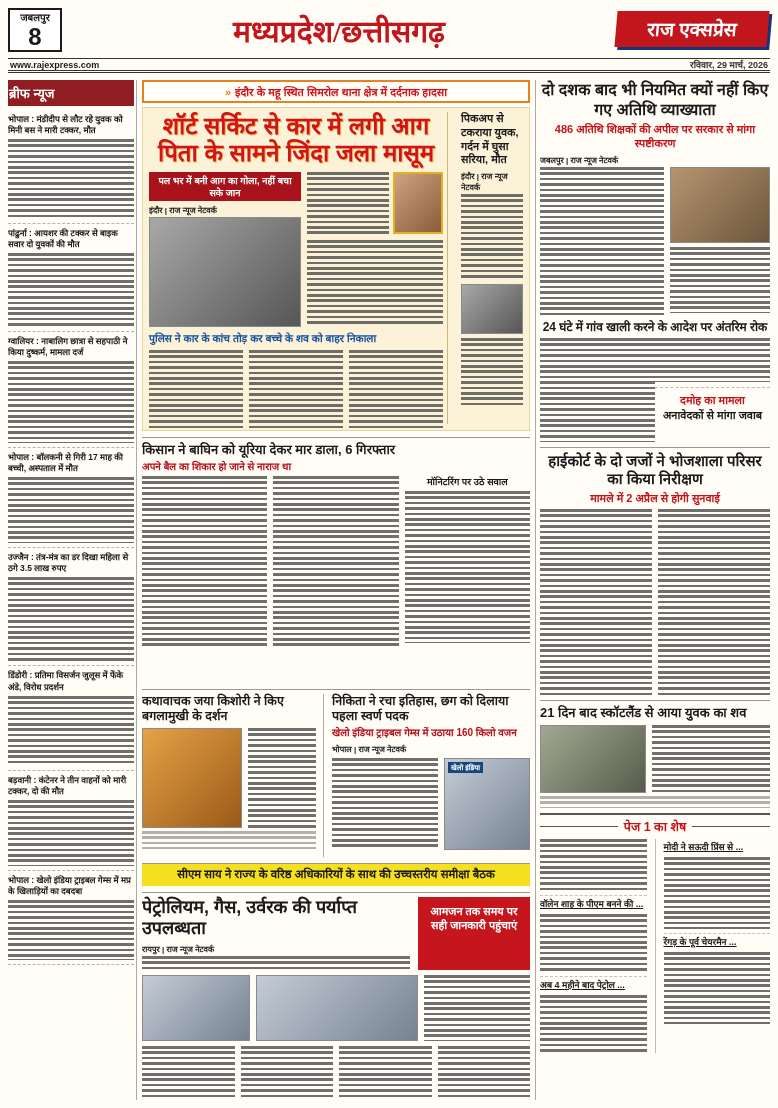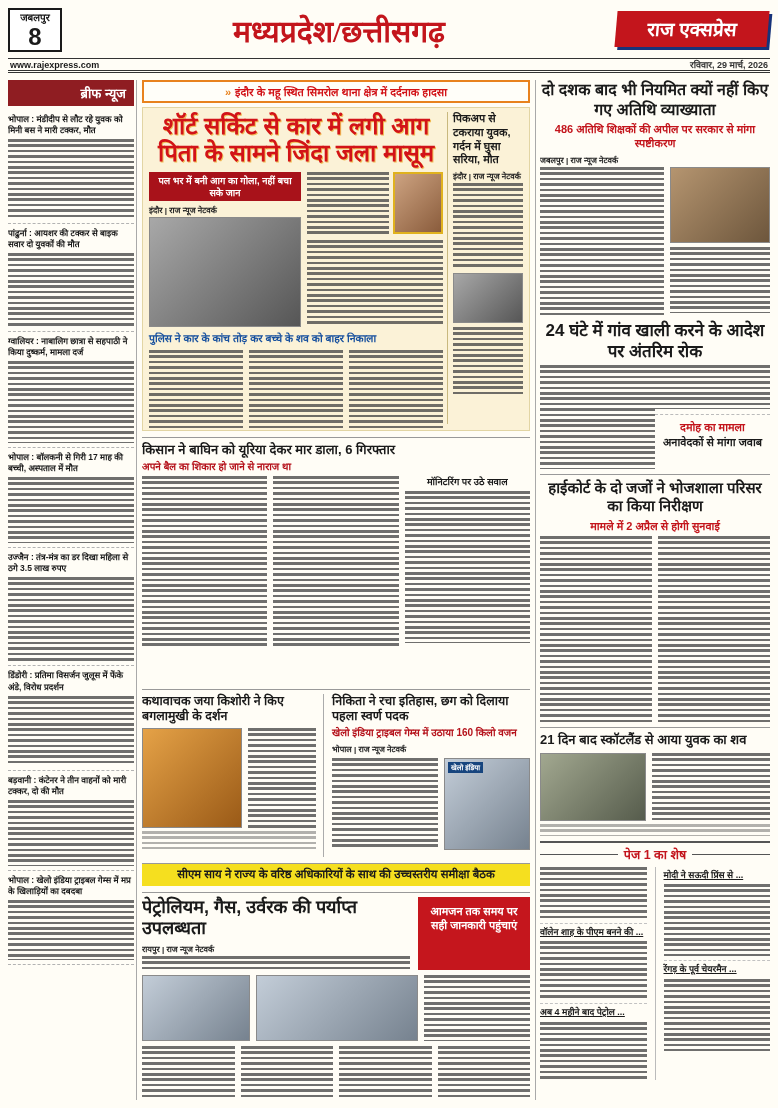--- a/index.html
+++ b/index.html
@@ -39,43 +39,43 @@
   .photo.warm{background:linear-gradient(135deg,#e5a247,#9a5a17);}
   .photo.cool{background:linear-gradient(135deg,#c3cdd8,#76828f);}
   .photo.earth{background:linear-gradient(135deg,#b59570,#6d563c);}
   .photo.olive{background:linear-gradient(135deg,#a2a890,#565c4c);}
   .photo.skin{background:linear-gradient(135deg,#cda381,#8a5c3c);}
   .photo.frame-y{border:2px solid #e0b21e;}
   .badge{position:absolute;left:3px;top:3px;background:#17457e;color:#fff;font-size:7px;font-weight:bold;
          padding:1px 3px;}
 
   
-  .brief-head{background:#8f1d22;color:#fff;text-align:right;font-weight:bold;font-size:13px;
-              padding:4px 8px;margin-bottom:4px;}
+  .brief-head{background:#8f1d22;color:#fff;text-align:left;font-weight:bold;font-size:13px;
+              padding:4px 1px;margin-bottom:4px;}
   .brief-item{border-bottom:1px dashed #b3b3b3;padding:4px 0;}
   .brief-item h4{font-size:8.5px;line-height:1.3;margin-bottom:3px;font-weight:bold;}
 
   
   .kicker{border:2px solid #e8821e;color:#d21318;font-weight:bold;font-size:11px;text-align:center;
           padding:2px 4px;margin-bottom:4px;background:#fffef9;}
   .kicker .arrow{color:#e8821e;margin-right:4px;}
   .lead-block{position:relative;background:#fbf2d7;border:1px solid #e2d5a4;padding:6px;height:324px;overflow:hidden;}
   .lead-main{position:absolute;left:6px;top:4px;width:294px;}
   .lead-headline{font-size:24px;font-weight:bold;color:#d21318;text-align:center;line-height:1.14;
                  text-shadow:1px 1px 0 #f0bd56;}
   .lead-subrow{display:flex;gap:6px;margin-top:5px;}
   .lead-subcol1{width:152px;}
   .lead-strip{background:#a8121a;color:#fff;font-weight:bold;font-size:9.5px;text-align:center;padding:3px 2px;line-height:1.25;}
   .byline{font-size:8px;font-weight:bold;color:#222;margin:3px 0 2px;}
   .lead-subcol2{flex:1;}
   .child-row{display:flex;gap:4px;margin-bottom:4px;}
   .lead-highlight{color:#17509e;font-weight:bold;font-size:10.5px;line-height:1.3;margin:5px 0 4px;}
   .lead-cols{display:flex;gap:6px;}
   .lead-cols .greek{flex:1;}
-  .lead-side{position:absolute;right:6px;top:4px;bottom:6px;width:76px;border-left:1px solid #c8b87e;padding-left:5px;}
+  .lead-side{position:absolute;right:6px;top:4px;bottom:6px;width:76px;border-left:1px solid #c8b87e;padding-left:13px;}
   .lead-side h3{font-size:11px;line-height:1.25;font-weight:bold;margin-bottom:3px;}
 
   
   .mid-row{display:flex;gap:8px;margin-top:6px;border-top:1px solid #999;padding-top:4px;height:246px;overflow:hidden;}
   .story-a{width:158px;border-right:1px solid #ababab;padding-right:7px;}
   .story-a h3,.story-b h3{font-size:13px;line-height:1.2;font-weight:bold;}
   .subhead-red{color:#b5121b;font-weight:bold;font-size:10px;line-height:1.25;margin:3px 0;}
   .story-b{flex:1;}
   .two-col,.three-col{display:flex;gap:6px;margin-top:3px;}
   .two-col .greek,.three-col .greek{flex:1;}
@@ -100,21 +100,21 @@
   .petro-photos{display:flex;gap:6px;margin-top:5px;}
   .petro-cols{display:flex;gap:6px;margin-top:5px;}
   .petro-cols .greek{flex:1;}
 
   
   .guest h2{font-size:16px;text-align:center;line-height:1.22;font-weight:bold;}
   .subhead-center{color:#c3151c;font-weight:bold;font-size:11px;text-align:center;margin:4px 0 2px;line-height:1.25;}
   .guest-body{display:flex;gap:6px;margin-top:2px;}
   .guest-body .colA{flex:1;}
   .guest-body .colB{width:100px;}
-  .interim h3{font-size:17px;font-weight:bold;text-align:center;line-height:1.25;margin:5px 0 3px;}
+  .interim h3{font-size:12px;font-weight:bold;text-align:center;line-height:1.25;margin:5px 0 3px;}
   .interim-body{display:flex;}
   .interim-body .greek{flex:1;}
   .note{text-align:center;margin-top:5px;border-top:1px dashed #bbb;padding-top:4px;}
   .note .l1{color:#c3151c;font-weight:bold;font-size:11px;}
   .note .l2{font-weight:bold;font-size:11px;}
 
   .bhoj{border-top:1px solid #999;margin-top:5px;padding-top:4px;}
   .bhoj h2{font-size:15px;text-align:center;line-height:1.22;font-weight:bold;}
 
   .scot{border-top:1px solid #999;margin-top:5px;padding-top:4px;}

